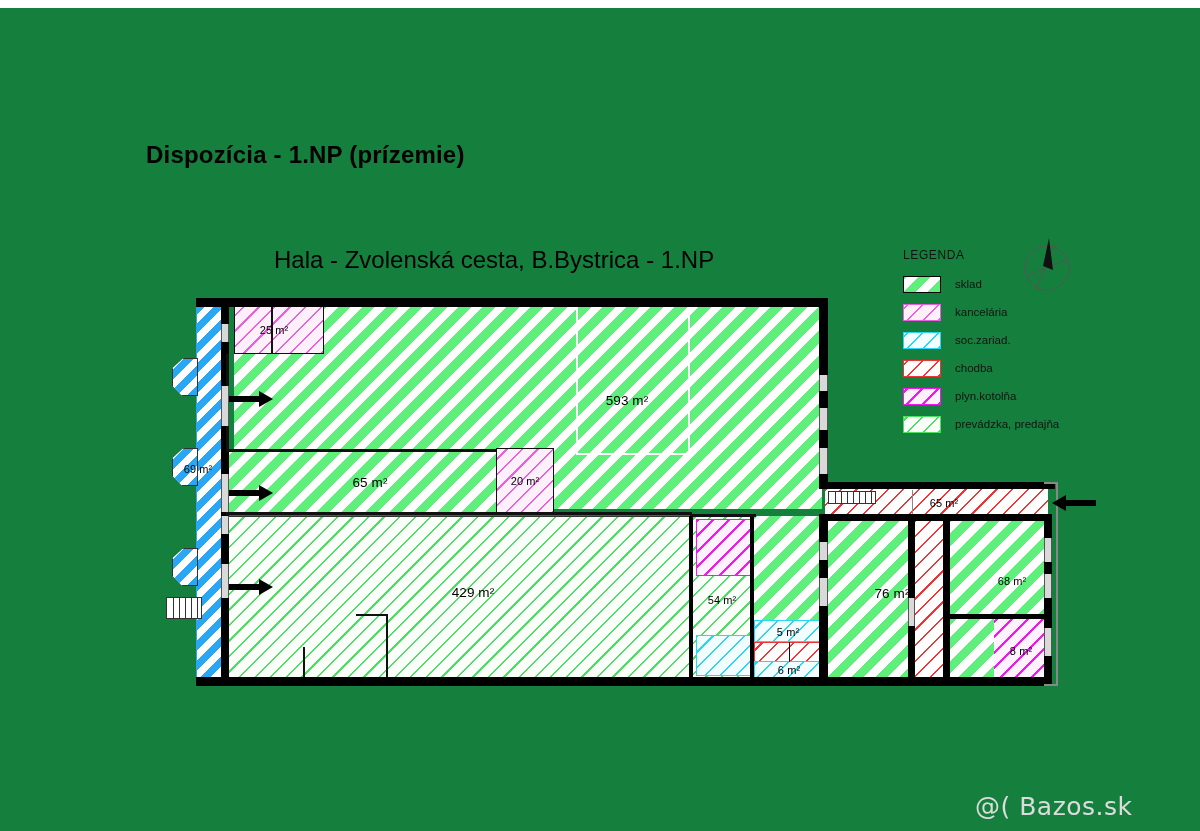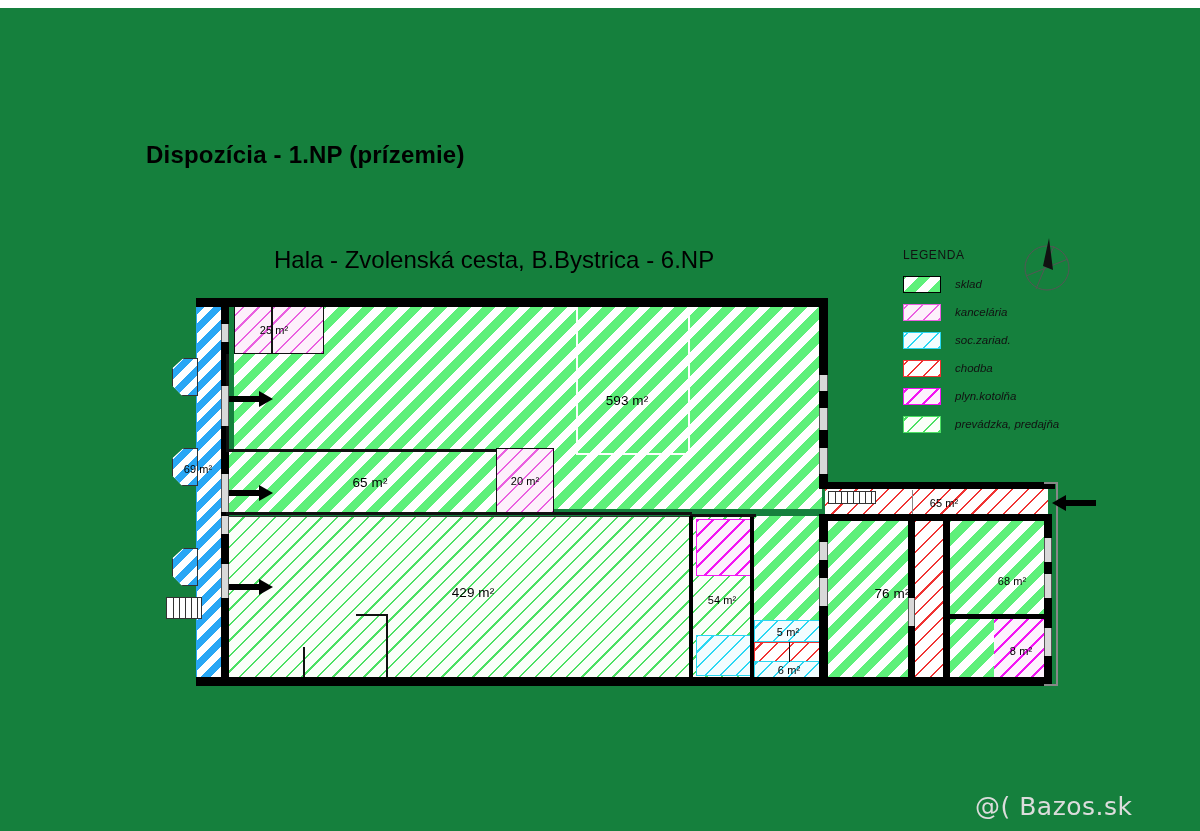--- a/index.html
+++ b/index.html
@@ -60,21 +60,20 @@
   .legend-swatch {
     width: 38px;
     height: 17px;
     box-sizing: border-box;
     border: 1.4px solid #000;
     flex: 0 0 auto;
   }
   .legend-label {
     margin-left: 14px;
     font-size: 11.5px;
-    font-style: italic;
     color: #111;
     white-space: nowrap;
   }
   .compass {
     position: absolute;
     left: 1019px;
     top: 228px;
     width: 56px;
     height: 60px;
   }
@@ -175,21 +174,21 @@
     position: absolute;
     background: #333;
   }
 </style>
 </head>
 <body>
 
 <div id="page">
 
   <div class="doc-title">Dispozícia - 1.NP (prízemie)</div>
-  <div class="plan-title">Hala - Zvolenská cesta, B.Bystrica - 6.NP</div>
+  <div class="plan-title">Hala - Zvolenská cesta, B.Bystrica - 1.NP</div>
 
   <div class="legend">
     <div class="legend-title">LEGENDA</div>
 
     <div class="legend-row">
       <div class="legend-swatch f-sklad"></div>
       <div class="legend-label">sklad</div>
     </div>
     <div class="legend-row">
       <div class="legend-swatch f-kancelaria" style="border-color:#ea5fe0"></div>

